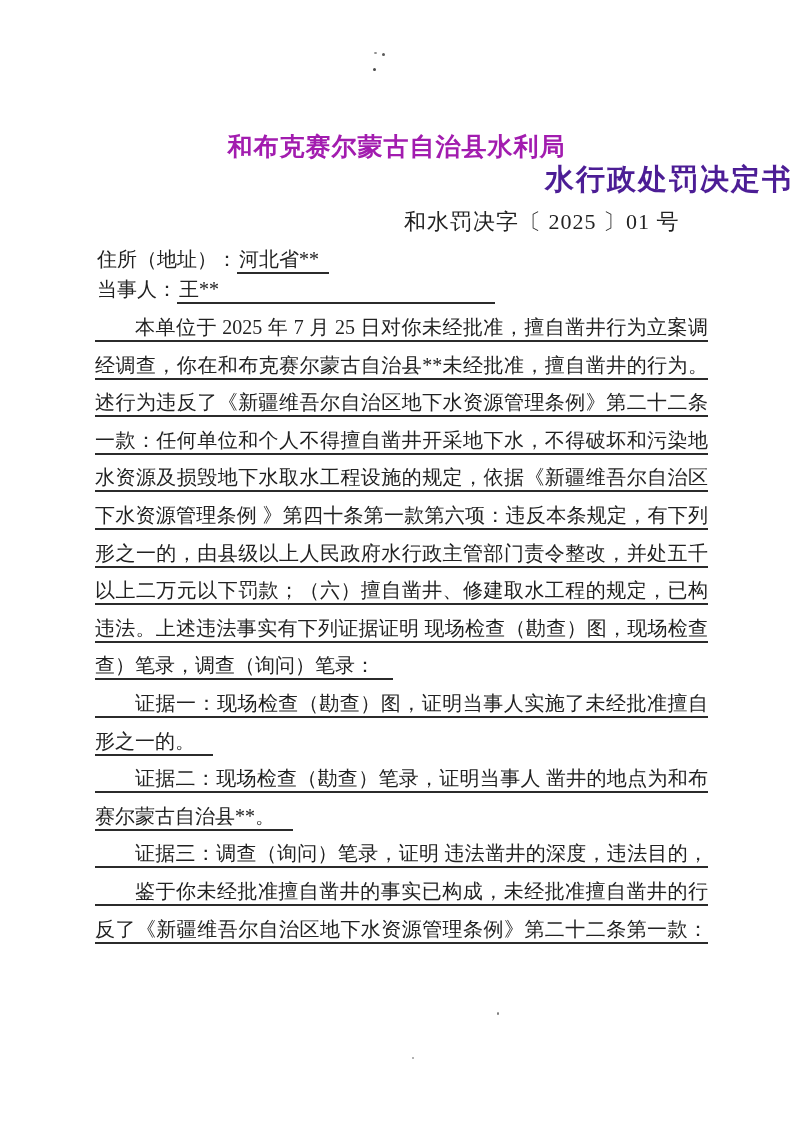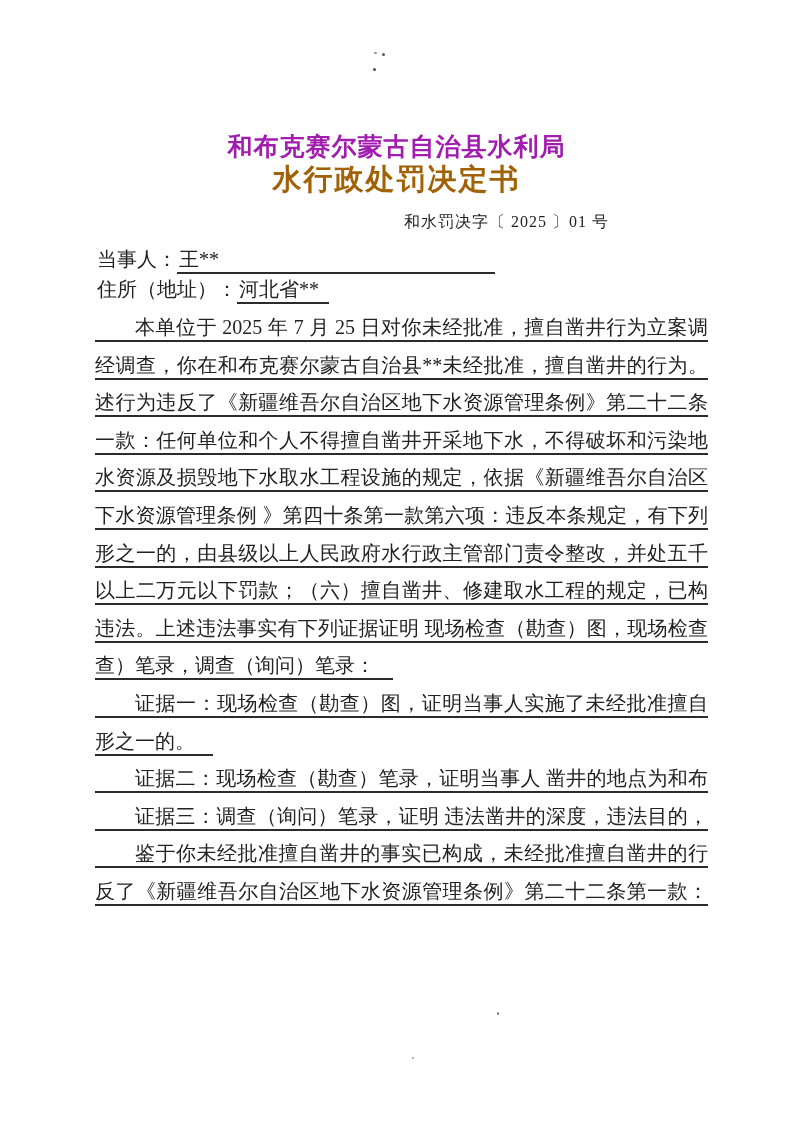--- a/index.html
+++ b/index.html
@@ -13,26 +13,26 @@
     color:#1f1f1f;
   }
   
   .title1{
     position:absolute;top:128px;left:0;width:100%;
     text-align:center;font-size:25px;font-weight:bold;
     letter-spacing:1px;line-height:38px;color:#a21caf;
   }
   .title2{
     position:absolute;top:161px;left:0;width:100%;
-    text-align:center;font-size:29px;font-weight:bold;
-    letter-spacing:2px;line-height:36px;color:#a16207;
+    text-align:right;font-size:29px;font-weight:bold;
+    letter-spacing:2px;line-height:36px;color:#4c1d95;
   }
   .doc-number{
     position:absolute;top:207px;left:404px;
-    font-size:16px;letter-spacing:1px;line-height:30px;color:#222;
+    font-size:22px;letter-spacing:1px;line-height:30px;color:#222;
   }
   
   .fields{
     position:absolute;top:244px;left:97px;width:613px;
     font-size:20px;color:#222;
   }
   .field-row{height:30px;line-height:30px;white-space:nowrap;}
   .field-row + .field-row{margin-top:0;}
   .fill{
     display:inline-block;
@@ -85,41 +85,42 @@
 <body>
 
 <div class="page">
 
   <div class="title1">和布克赛尔蒙古自治县水利局</div>
   <div class="title2">水行政处罚决定书</div>
   <div class="doc-number">和水罚决字〔 2025 〕01 号</div>
 
   <div class="fields">
     <div class="field-row">
-      <span>当事人：</span><span class="fill party">王**</span>
+      <span>住所（地址）：</span><span class="fill addr">河北省**</span>
     </div>
     <div class="field-row">
-      <span>住所（地址）：</span><span class="fill addr">河北省**</span>
+      <span>当事人：</span><span class="fill party">王**</span>
     </div>
   </div>
 
   <div class="body-text">
     <div class="line full ind">本单位于 2025 年 7 月 25 日对你未经批准，擅自凿井行为立案调查。</div>
     <div class="line full">经调查，你在和布克赛尔蒙古自治县**未经批准，擅自凿井的行为。上</div>
     <div class="line full">述行为违反了《新疆维吾尔自治区地下水资源管理条例》第二十二条第</div>
     <div class="line full">一款：任何单位和个人不得擅自凿井开采地下水，不得破坏和污染地下</div>
     <div class="line full">水资源及损毁地下水取水工程设施的规定，依据《新疆维吾尔自治区地</div>
     <div class="line full">下水资源管理条例 》第四十条第一款第六项：违反本条规定，有下列情</div>
     <div class="line full">形之一的，由县级以上人民政府水行政主管部门责令整改，并处五千元</div>
     <div class="line full">以上二万元以下罚款；（六）擅自凿井、修建取水工程的规定，已构成</div>
     <div class="line full">违法。上述违法事实有下列证据证明 现场检查（勘查）图，现场检查（勘</div>
     <div class="line end"><span class="u">查）笔录，调查（询问）笔录：</span></div>
     <div class="line full ind">证据一：现场检查（勘查）图，证明当事人实施了未经批准擅自凿</div>
     <div class="line end"><span class="u">形之一的。</span></div>
     <div class="line full ind">证据二：现场检查（勘查）笔录，证明当事人 凿井的地点为和布克</div>
+    <div class="line end"><span class="u">赛尔蒙古自治县**。</span></div>
     <div class="line full ind">证据三：调查（询问）笔录，证明 违法凿井的深度，违法目的，凿</div>
     <div class="line full ind">鉴于你未经批准擅自凿井的事实已构成，未经批准擅自凿井的行为违</div>
     <div class="line full">反了《新疆维吾尔自治区地下水资源管理条例》第二十二条第一款：任何</div>
   </div>
 
   <div class="speck s1"></div>
   <div class="speck s2"></div>
   <div class="speck s3"></div>
   <div class="speck s4"></div>
   <div class="speck s5"></div>

